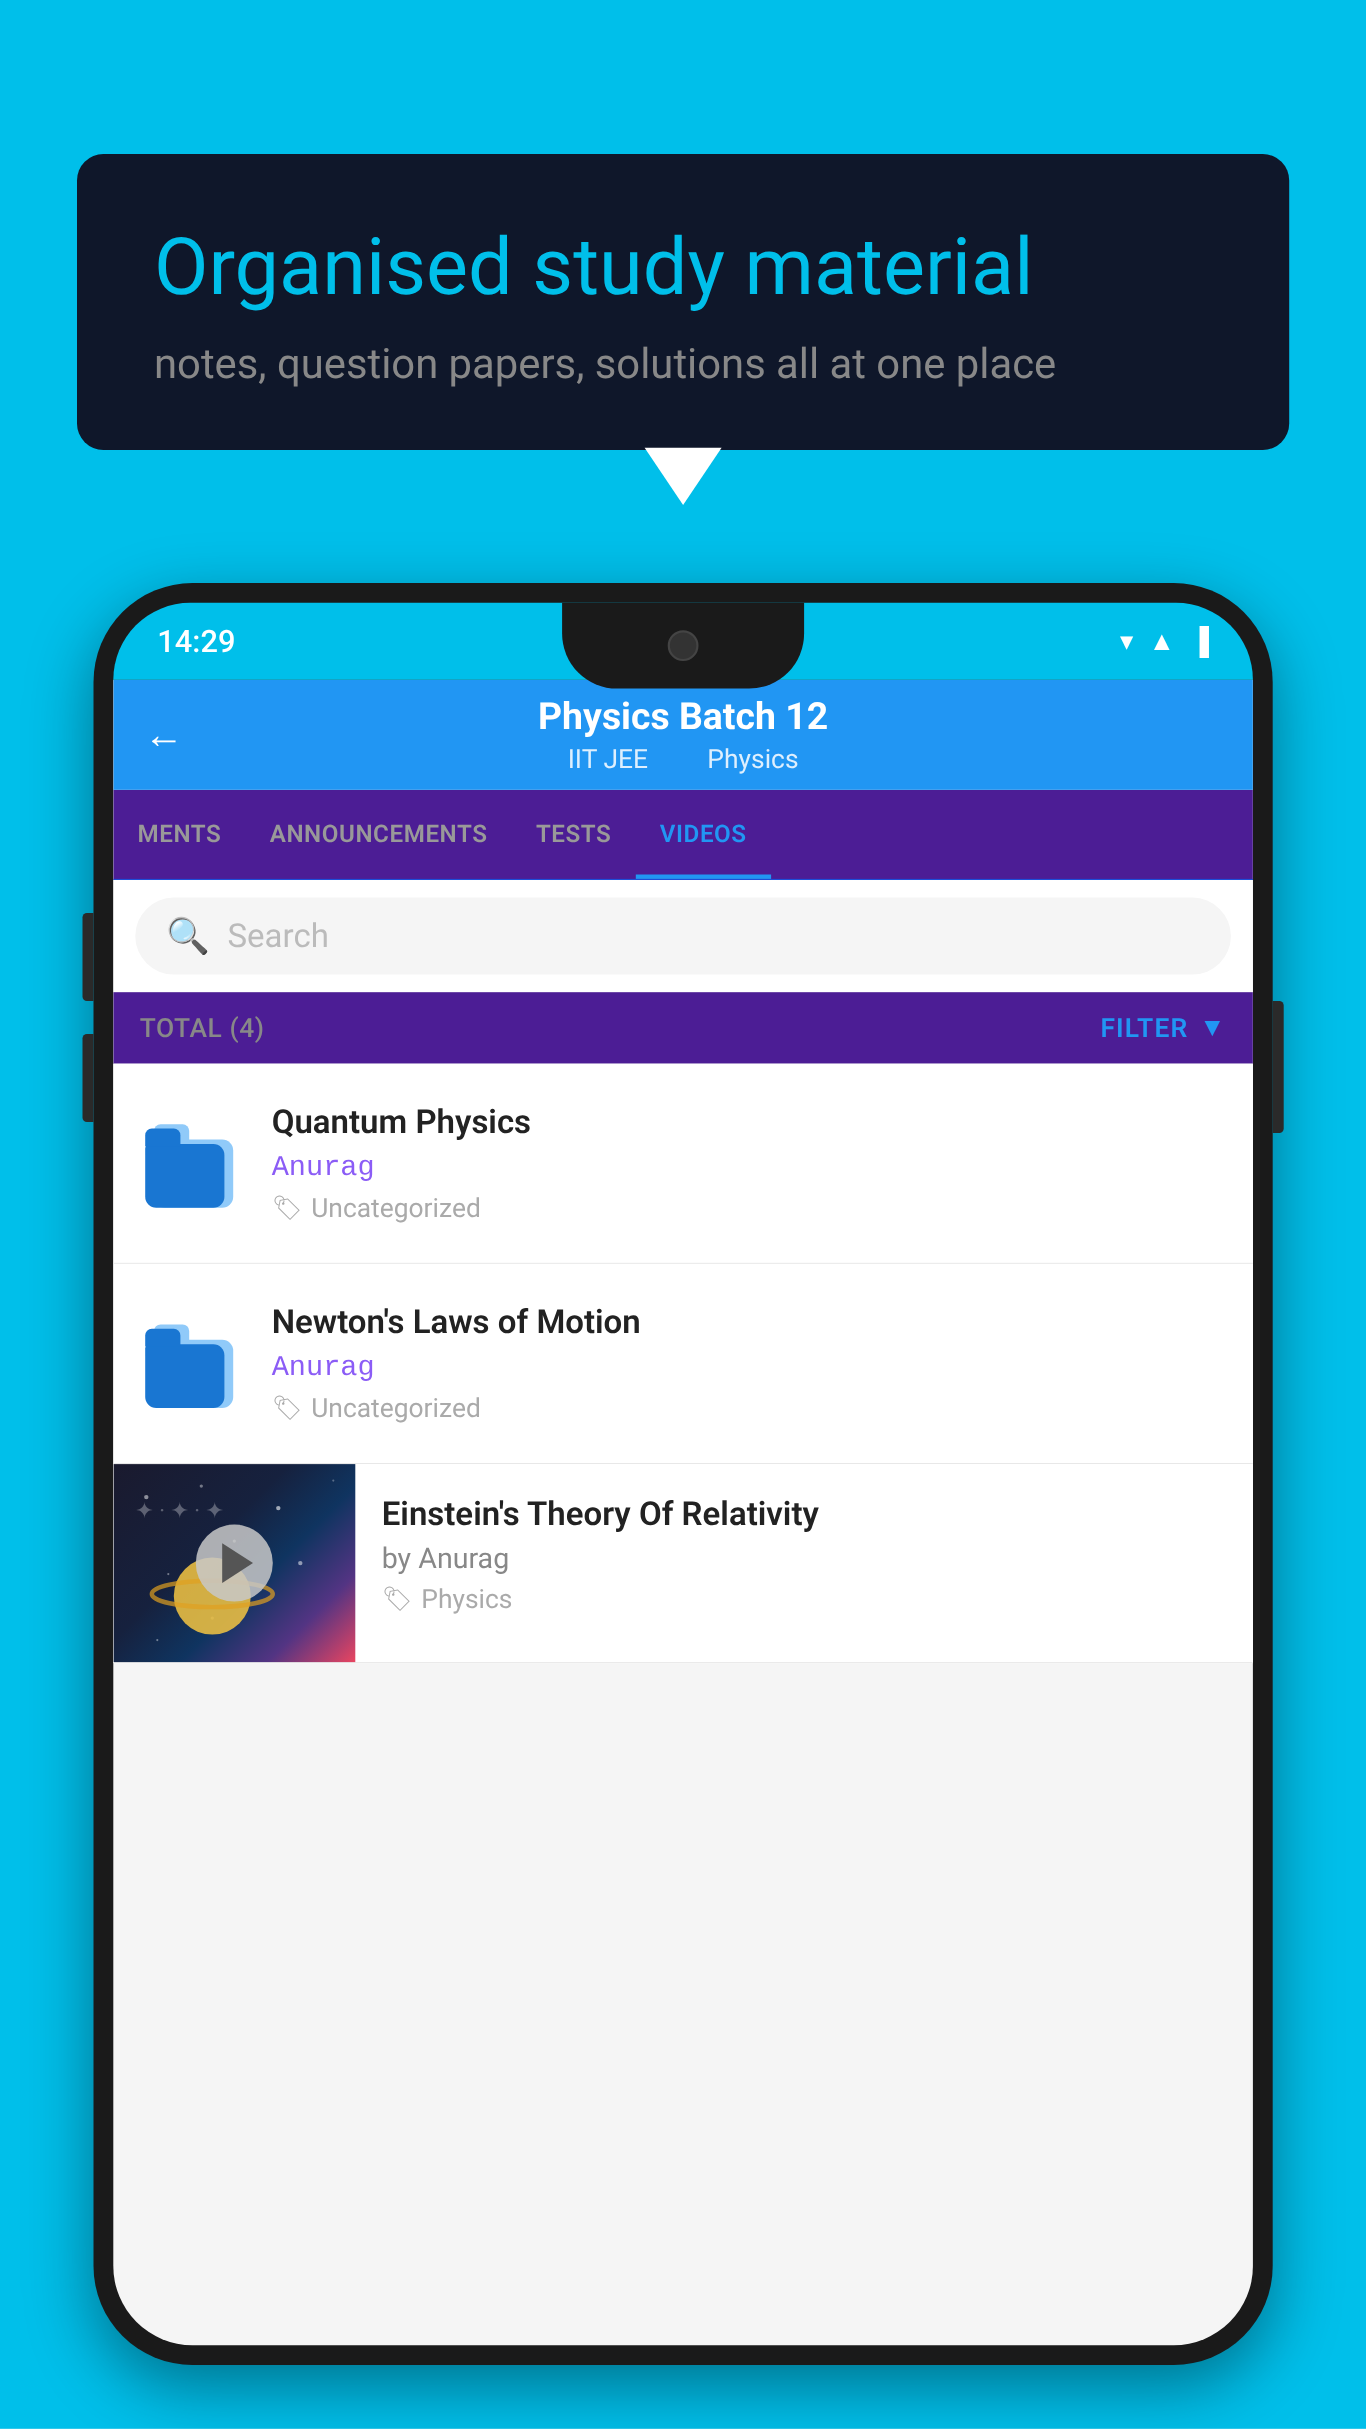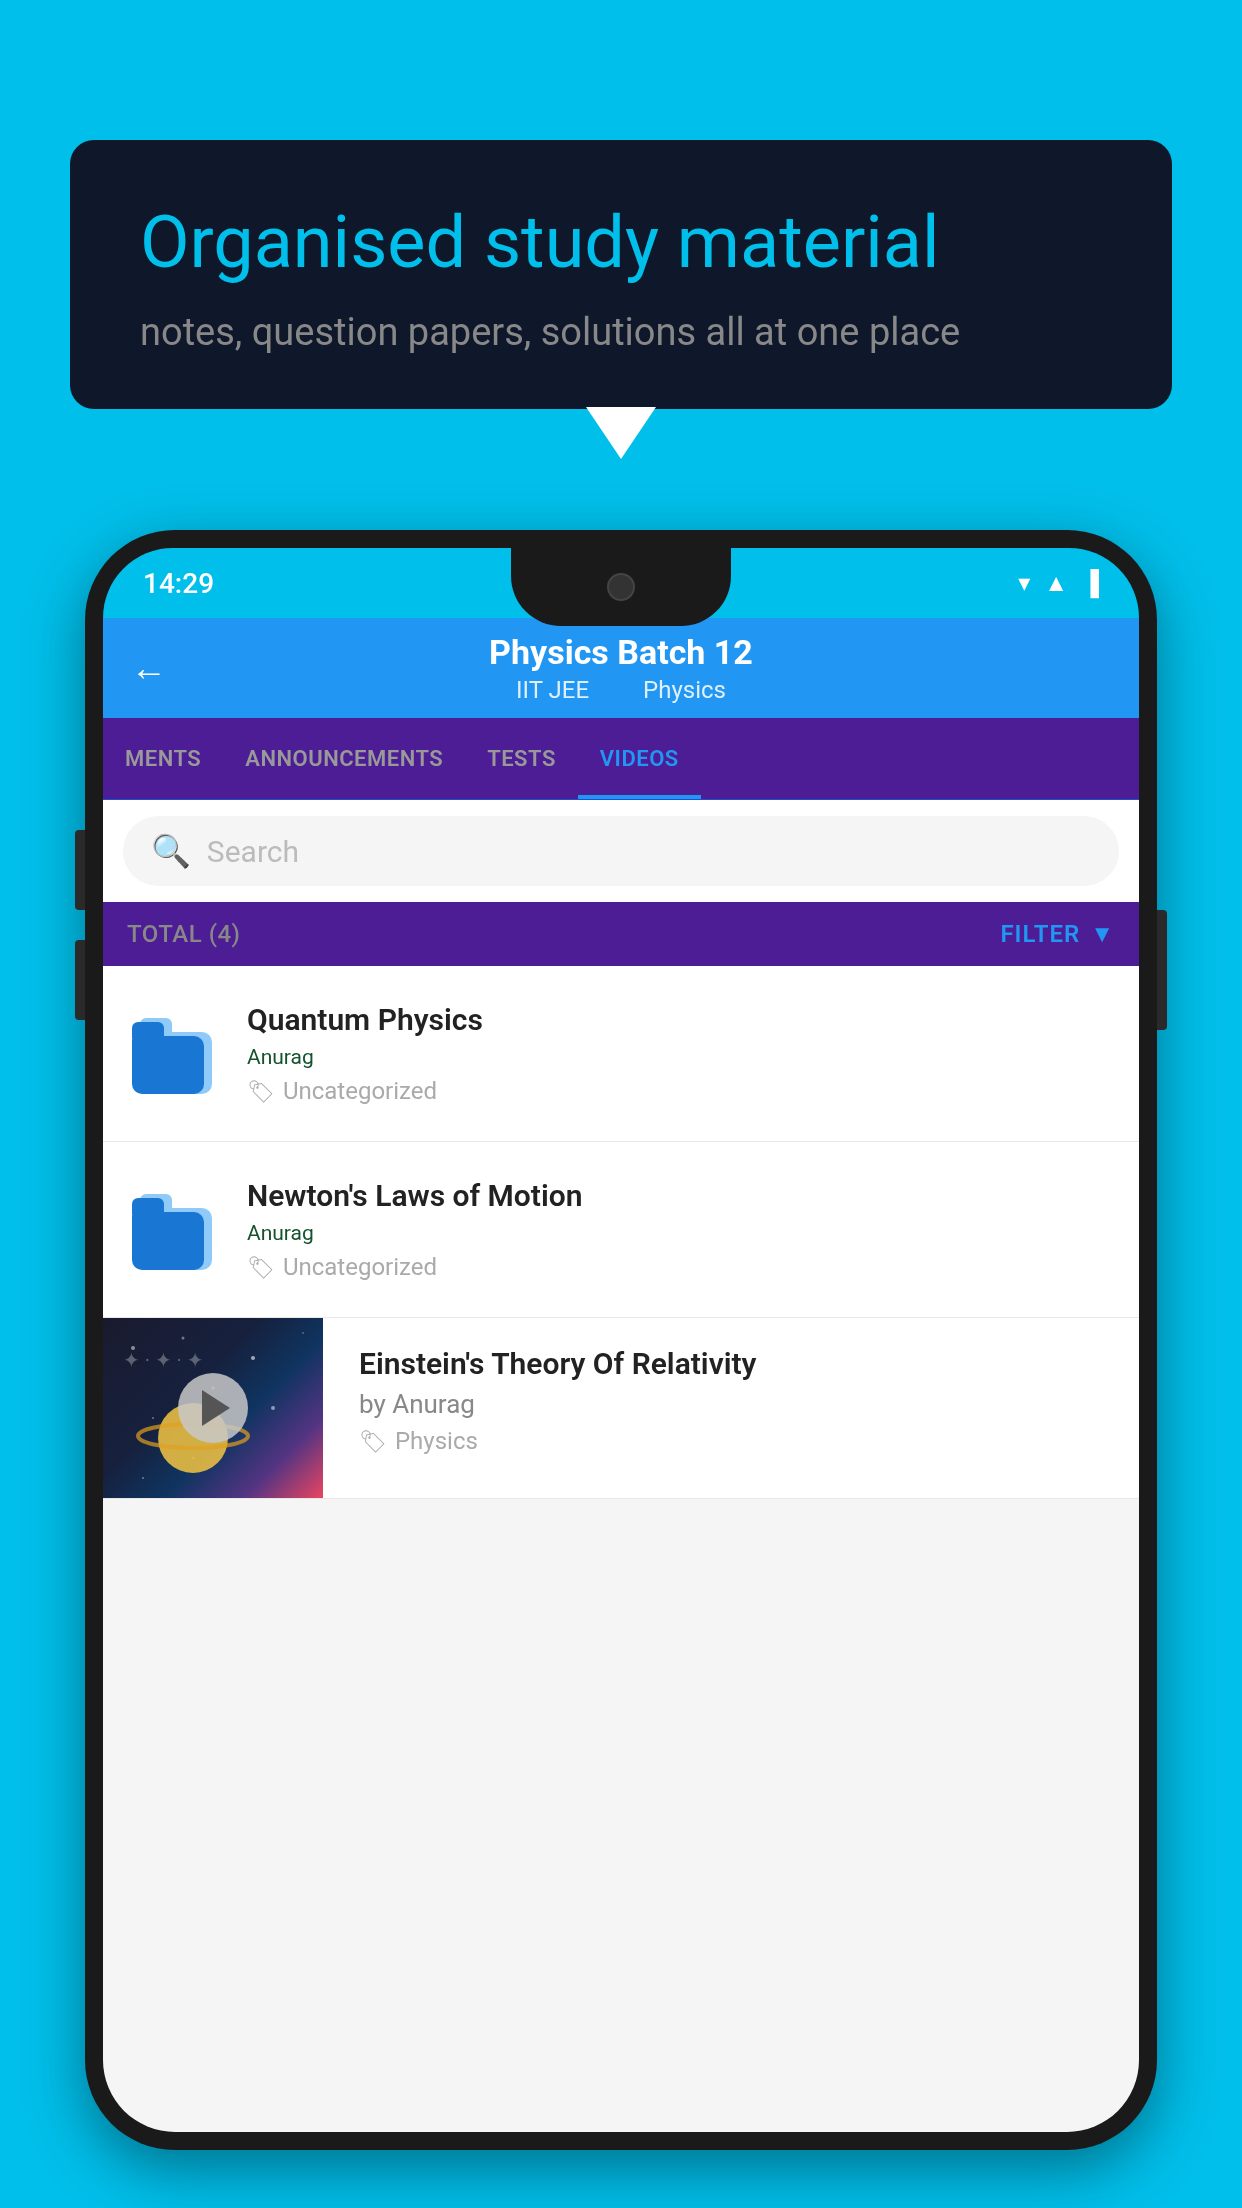--- a/index.html
+++ b/index.html
@@ -349,23 +349,24 @@
     }
 
     .video-title {
       font-size: 30px;
       font-weight: 600;
       color: #222;
       margin-bottom: 8px;
     }
 
     .video-author {
-      font-size: 21px;
-      color: #14532d;
+      font-size: 26px;
+      color: #8b5cf6;
       margin-bottom: 8px;
+      font-family: Liberation Mono, monospace;
     }
 
     .video-tag {
       display: flex;
       align-items: center;
       gap: 8px;
       color: #aaa;
       font-size: 24px;
     }
 
@@ -373,21 +374,21 @@
       font-size: 22px;
     }
 
     
     .video-item-thumb {
       display: flex;
       align-items: flex-start;
       padding: 0 24px 0 0;
       border-bottom: 1px solid #e8e8e8;
       background: white;
-      gap: 12px;
+      gap: 0;
     }
 
     .thumb-image {
       width: 220px;
       height: 180px;
       flex-shrink: 0;
       background: linear-gradient(135deg, #1a1a2e 0%, #16213e 40%, #0f3460 60%, #533483 80%, #e94560 100%);
       position: relative;
       display: flex;
       align-items: center;

